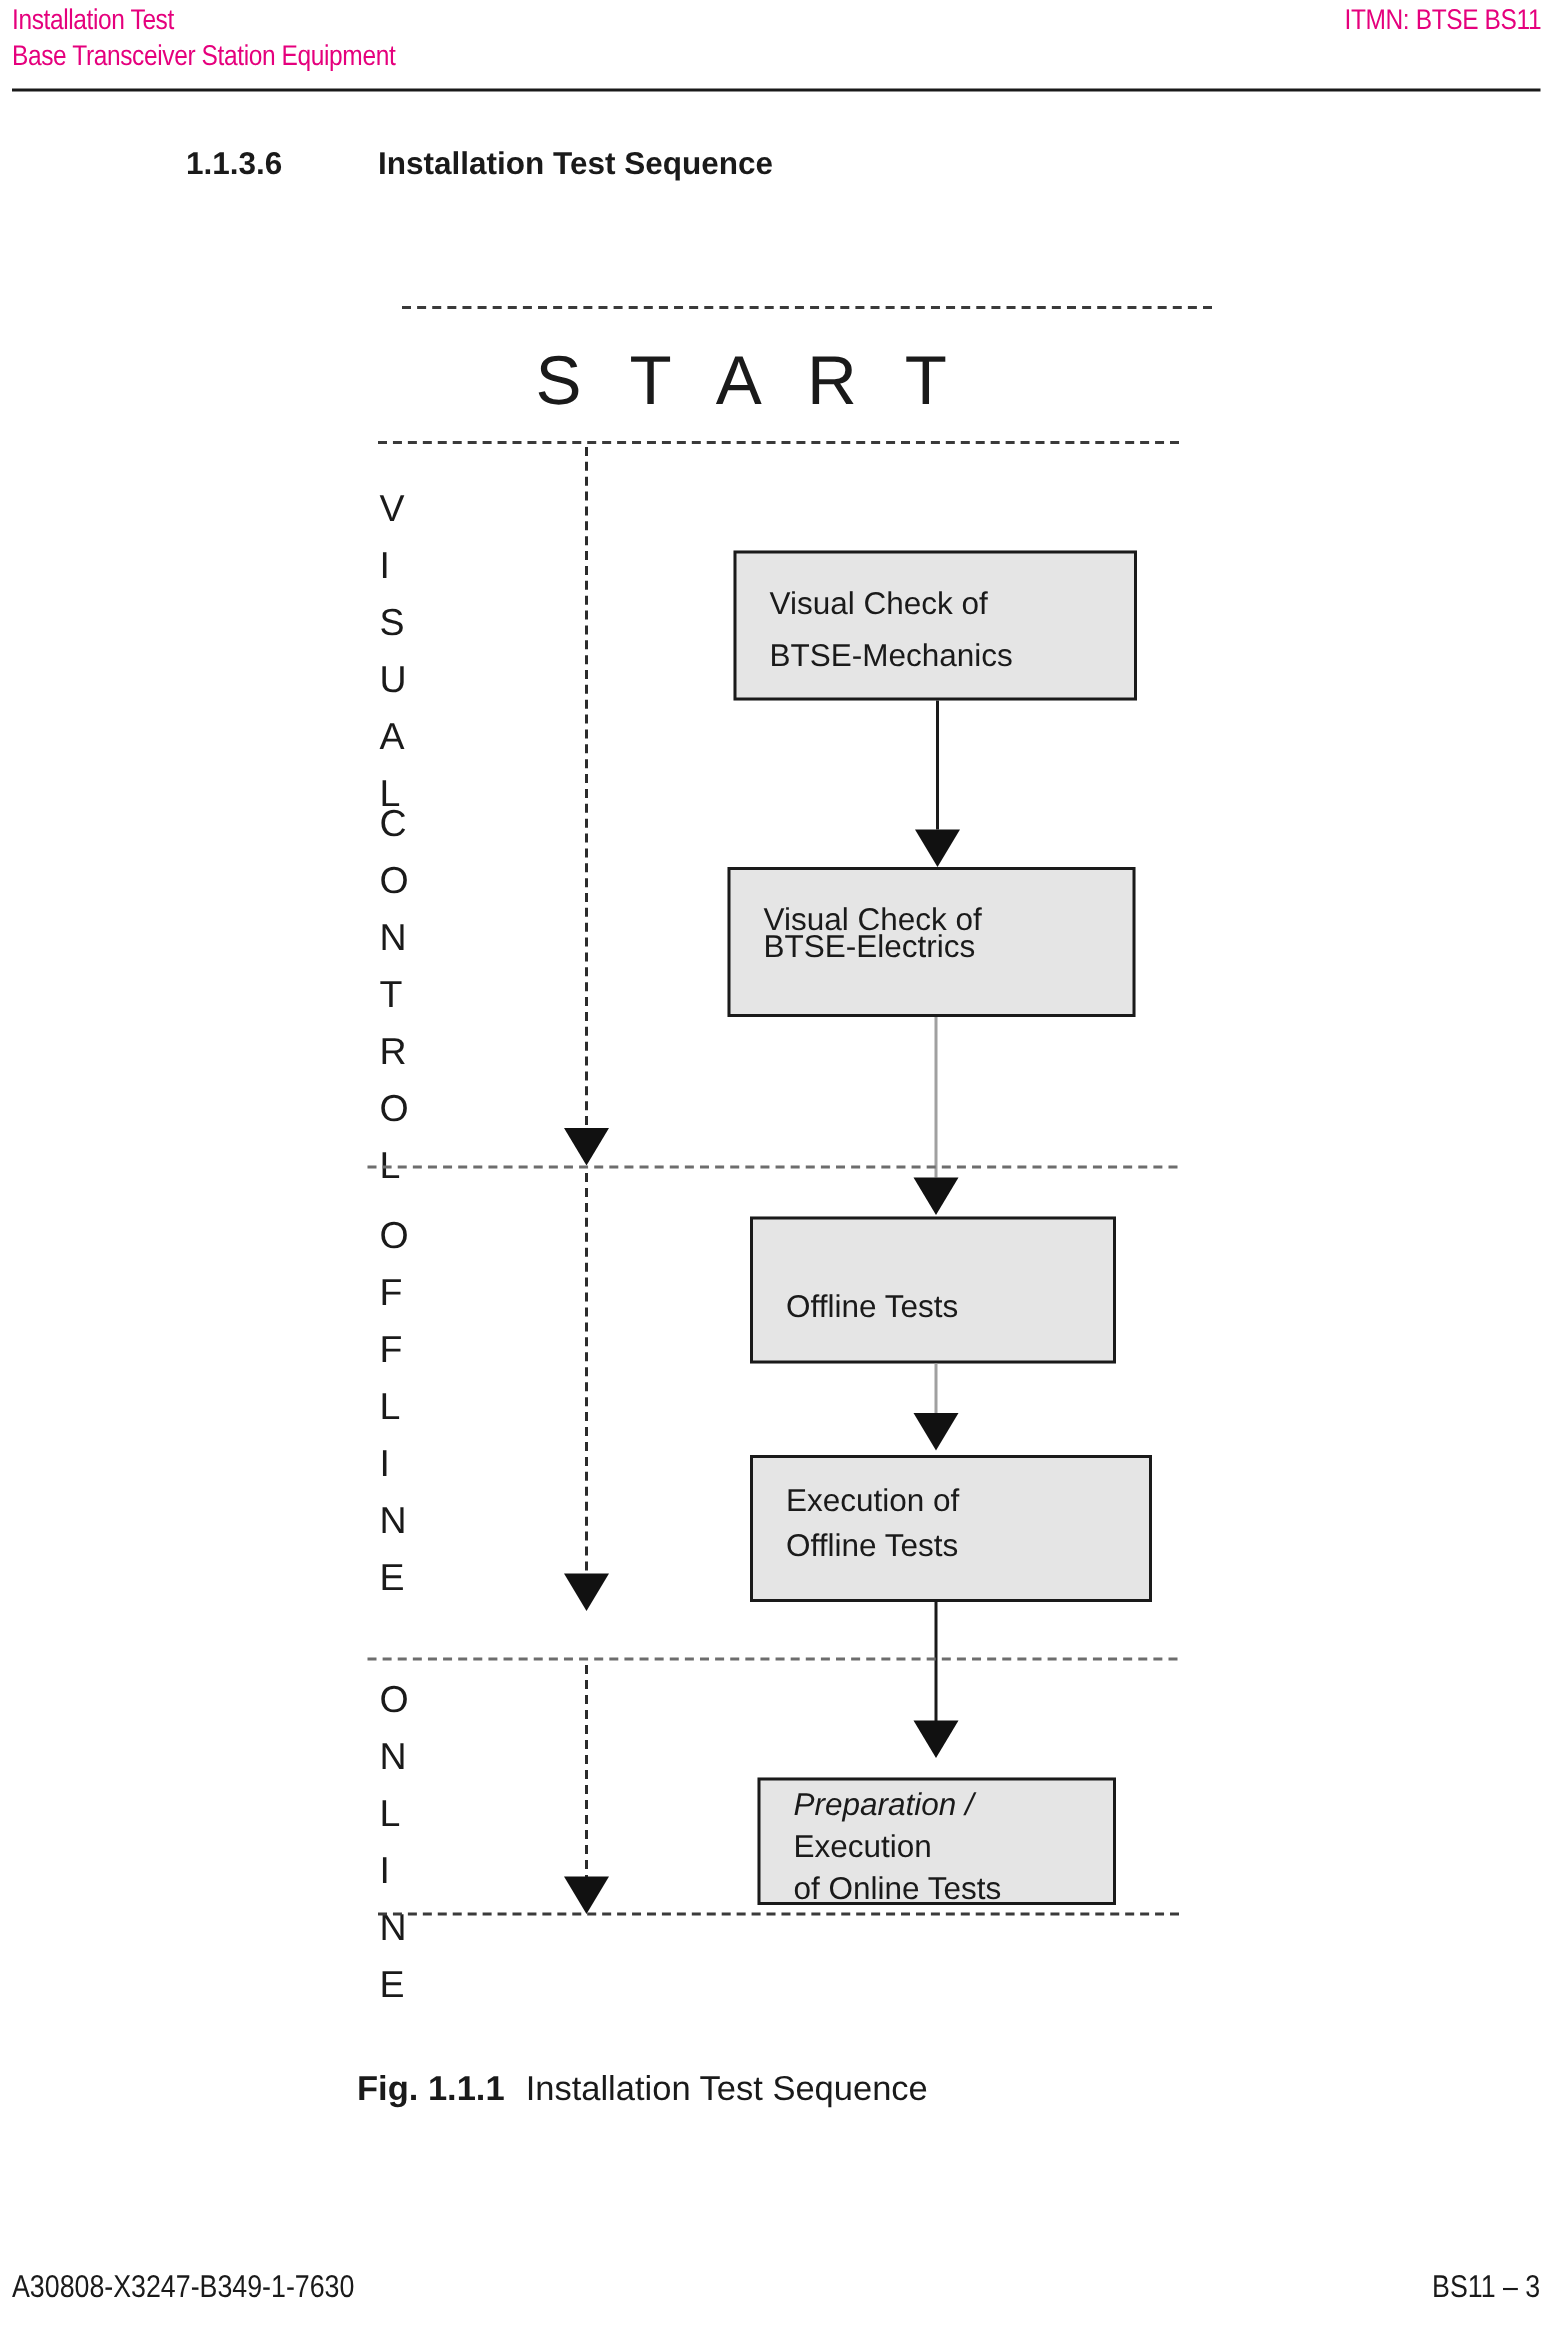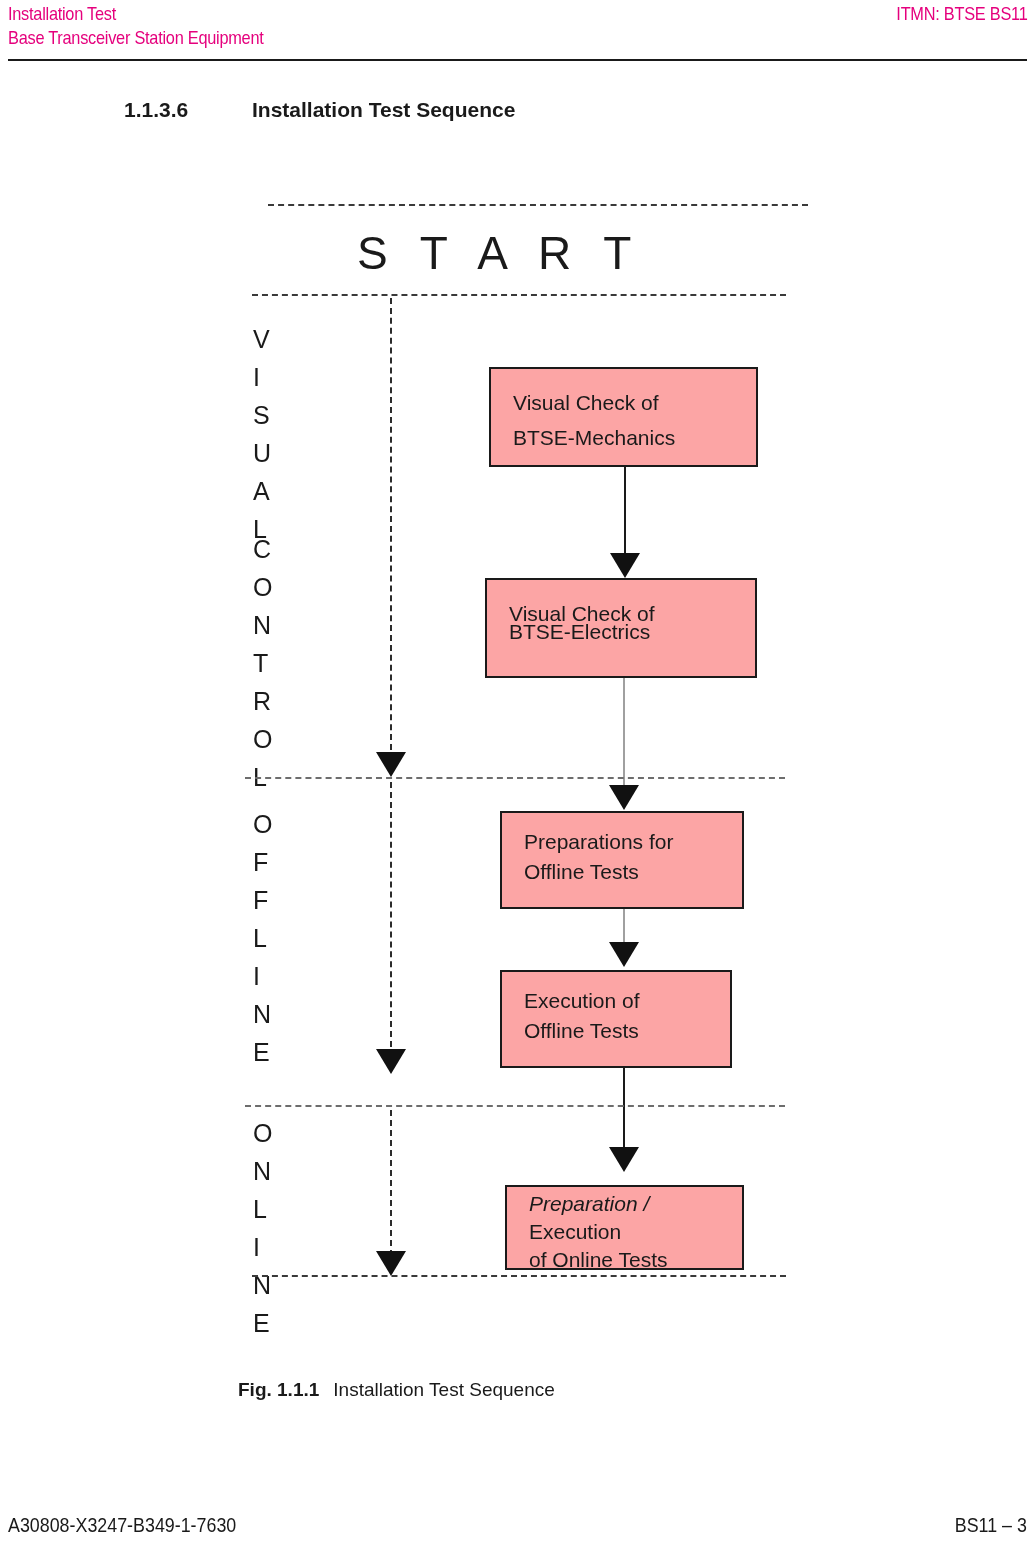--- a/index.html
+++ b/index.html
@@ -107,21 +107,21 @@
     width: 0; height: 0;
     border-left: 15px solid transparent;
     border-right: 15px solid transparent;
     border-top: 25px solid #111111;
   }
 
   
   .node {
     position: absolute;
     border: 2px solid #1a1a1a;
-    background: #fca5a5;
+    background: #e5e5e5;
     box-sizing: border-box;
   }
   .node .node-text {
     position: absolute;
     left: 22px;
     right: 8px;
     font-size: 21px;
     line-height: 35px;
     color: #1a1a1a;
     white-space: pre-line;
@@ -144,21 +144,21 @@
     color: #1a1a1a;
     text-align: left;
   }
   .vlabel span { display: block; }
 
   
   .fig-caption {
     position: absolute;
     left: 238px;
     top: 1379px;
-    font-size: 19px;
+    font-size: 23px;
     color: #1a1a1a;
     white-space: nowrap;
   }
   .fig-caption b { font-weight: bold; }
   .fig-caption .cap-gap { display: inline-block; width: 14px; }
 
   
   .footer-left {
     position: absolute;
     left: 8px;
@@ -251,28 +251,27 @@
     <span>O</span>
     <span>F</span>
     <span>F</span>
     <span>L</span>
     <span>I</span>
     <span>N</span>
     <span>E</span>
   </div>
 
   <div class="node" style="left:500px; top:799px; width:244px; height:98px;">
-    <div class="node-text" style="top:11px;">Preparations for</div>
     <div class="node-text" style="top:41px;">Offline Tests</div>
   </div>
 
   <div class="vline grey" style="left:623px; top:897px; height:41px;"></div>
   <div class="arrow" style="left:609px; top:930px;"></div>
 
-  <div class="node" style="left:500px; top:958px; width:232px; height:98px;">
+  <div class="node" style="left:500px; top:958px; width:268px; height:98px;">
     <div class="node-text" style="top:11px;">Execution of</div>
     <div class="node-text" style="top:41px;">Offline Tests</div>
   </div>
 
   <div class="vline" style="left:623px; top:1056px; height:86px;"></div>
   <div class="arrow" style="left:609px; top:1135px;"></div>
 
   <div class="hdash" style="left:245px; top:1093px; width:540px;"></div>
 
   <div class="vdash" style="left:390px; top:1098px; height:156px;"></div>

